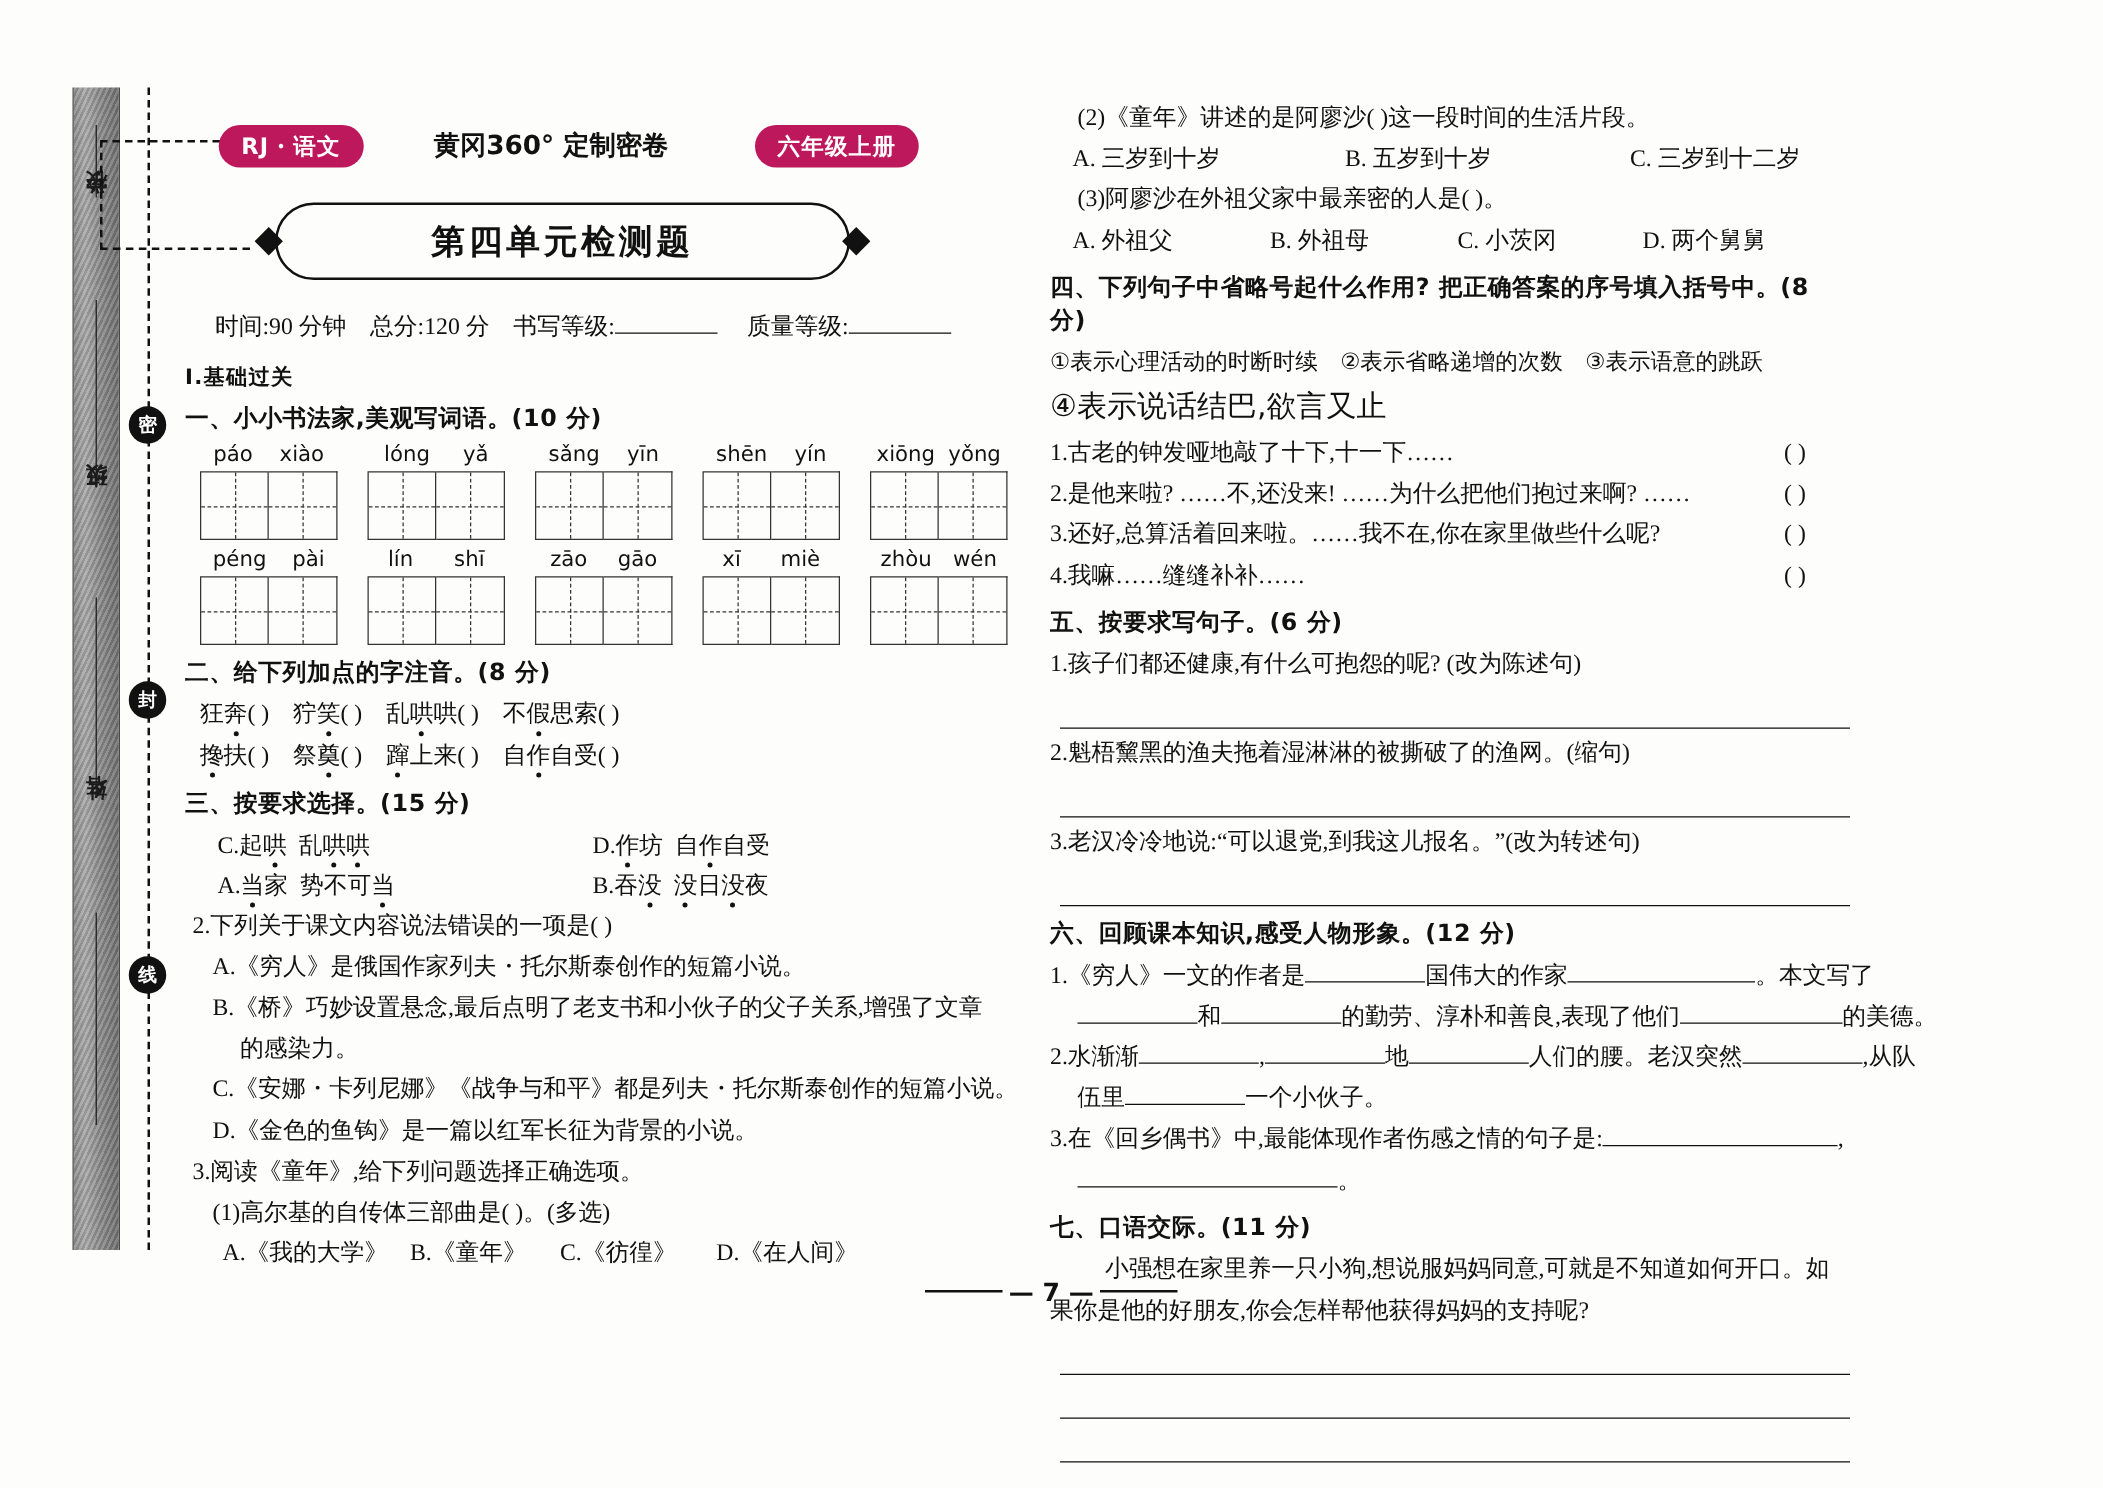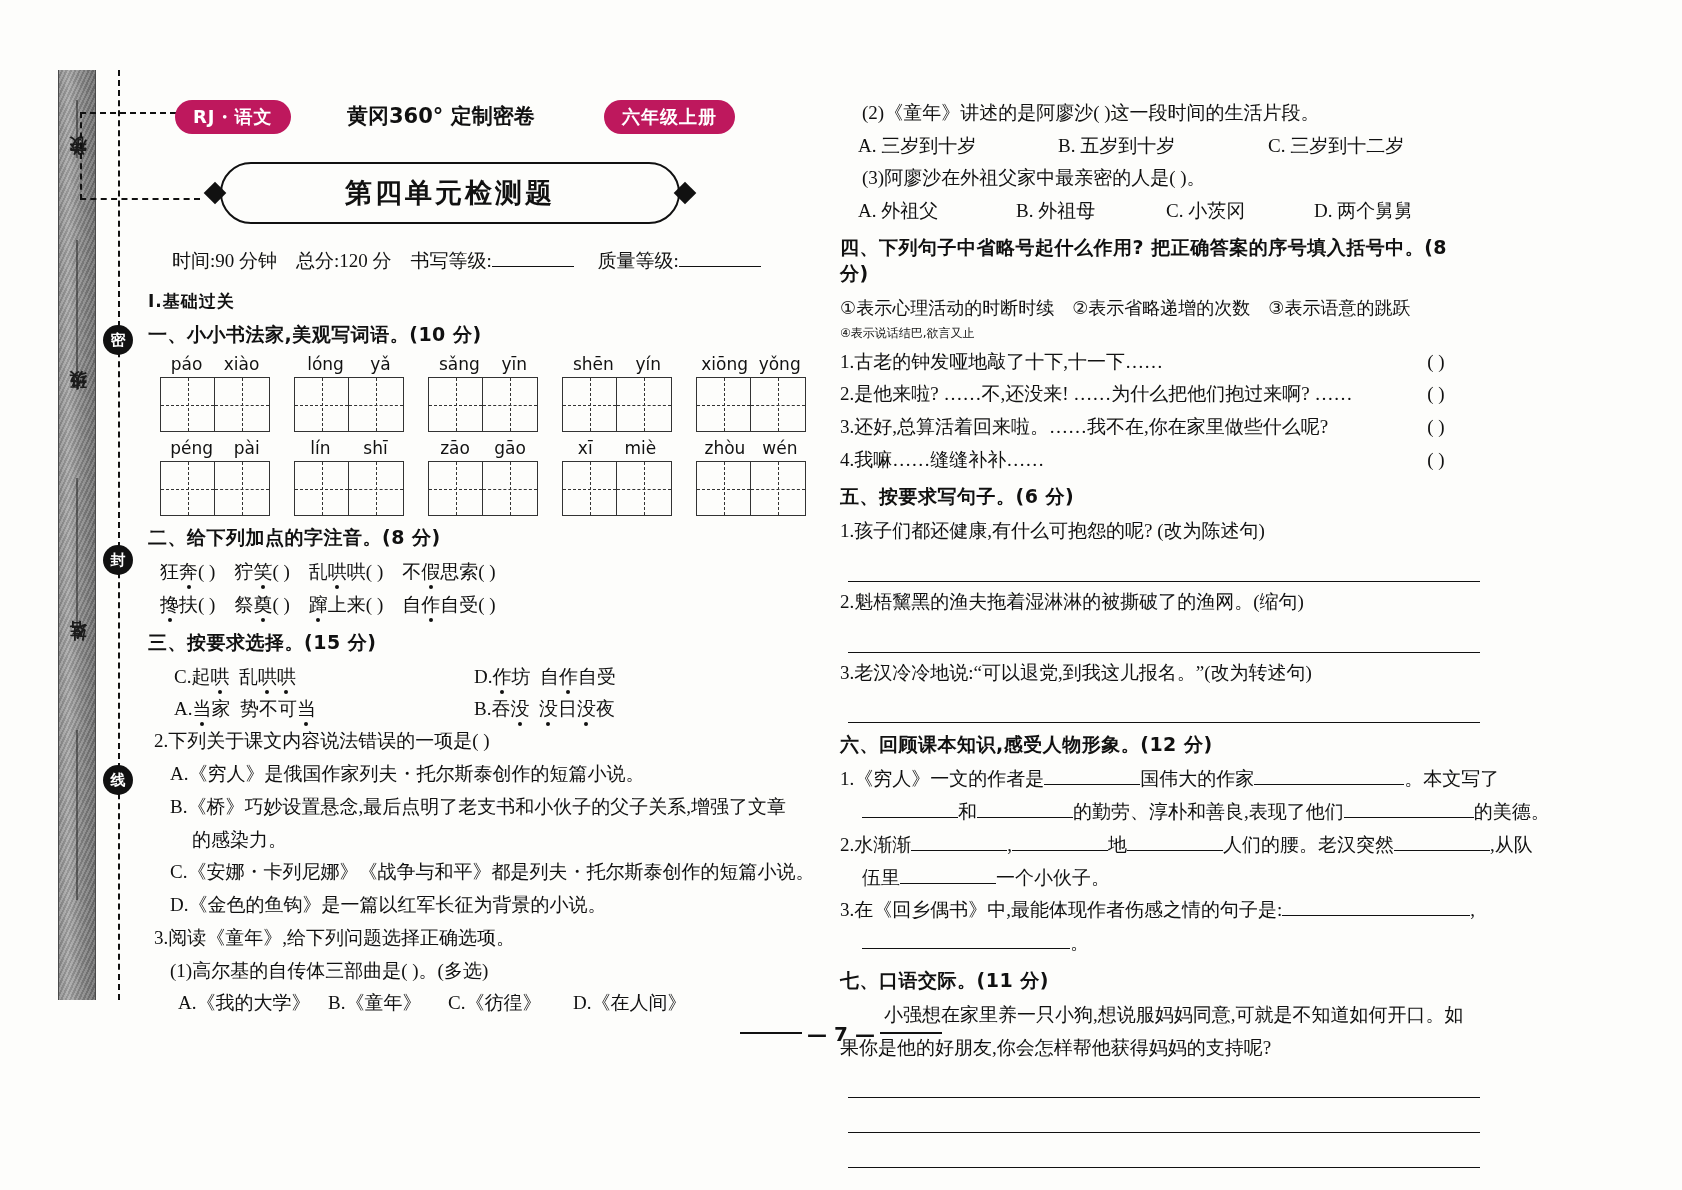--- a/index.html
+++ b/index.html
@@ -89,21 +89,21 @@
   .meta {
     position:absolute; left:172px; top:248px;
     font-size:19px; white-space:nowrap;
     font-family:"Liberation Serif", serif;
   }
   .meta .u { display:inline-block; width:82px; border-bottom:1px solid #111; }
 
   
   .col { position:absolute; top:286px; width:640px; }
   .col-left  { left:148px; }
-  .col-right { left:840px; top:96px; }
+  .col-right { left:840px; top:78px; }
 
   .part-title {
     font-family:"DejaVu Sans", sans-serif; font-weight:700;
     font-size:17px; margin:4px 0 2px 0; letter-spacing:1px;
   }
   .sec-title {
     font-family:"DejaVu Sans", sans-serif; font-weight:700;
     font-size:19px; margin:9px 0 6px 0; letter-spacing:.5px;
   }
   .q { font-size:19px; line-height:1.62; margin:2px 0; white-space:nowrap; }
@@ -355,37 +355,37 @@
       <span style="width:150px;">A.《我的大学》</span>
       <span style="width:120px;">B.《童年》</span>
       <span style="width:125px;">C.《彷徨》</span>
       <span>D.《在人间》</span>
     </div>
   </div>
 
   <div class="col col-right">
 
     <div class="q indent1">(2)《童年》讲述的是阿廖沙(        )这一段时间的生活片段。</div>
-    <div class="opts" style="padding-left:18px;">
+    <div class="opts" style="padding-left:18px;gap:18px;">
       <span style="width:200px;">A. 三岁到十岁</span>
       <span style="width:210px;">B. 五岁到十岁</span>
       <span>C. 三岁到十二岁</span>
     </div>
 
     <div class="q indent1">(3)阿廖沙在外祖父家中最亲密的人是(        )。</div>
     <div class="opts" style="padding-left:18px;">
       <span style="width:158px;">A. 外祖父</span>
       <span style="width:150px;">B. 外祖母</span>
       <span style="width:148px;">C. 小茨冈</span>
       <span>D. 两个舅舅</span>
     </div>
 
     <div class="sec-title">四、下列句子中省略号起什么作用? 把正确答案的序号填入括号中。(8 分)</div>
     <div class="q kai" style="font-size:18px;">①表示心理活动的时断时续　②表示省略递增的次数　③表示语意的跳跃</div>
-    <div class="q kai" style="font-size:12px;">④表示说话结巴,欲言又止</div>
+    <div class="q kai" style="font-size:24px;">④表示说话结巴,欲言又止</div>
 
     <div class="rparen-row">
       <span class="txt">1.古老的钟发哑地敲了十下,十一下……</span>
       <span class="brk">(        )</span>
     </div>
     <div class="rparen-row">
       <span class="txt">2.是他来啦? ……不,还没来! ……为什么把他们抱过来啊? ……</span>
       <span class="brk">(        )</span>
     </div>
     <div class="rparen-row">

